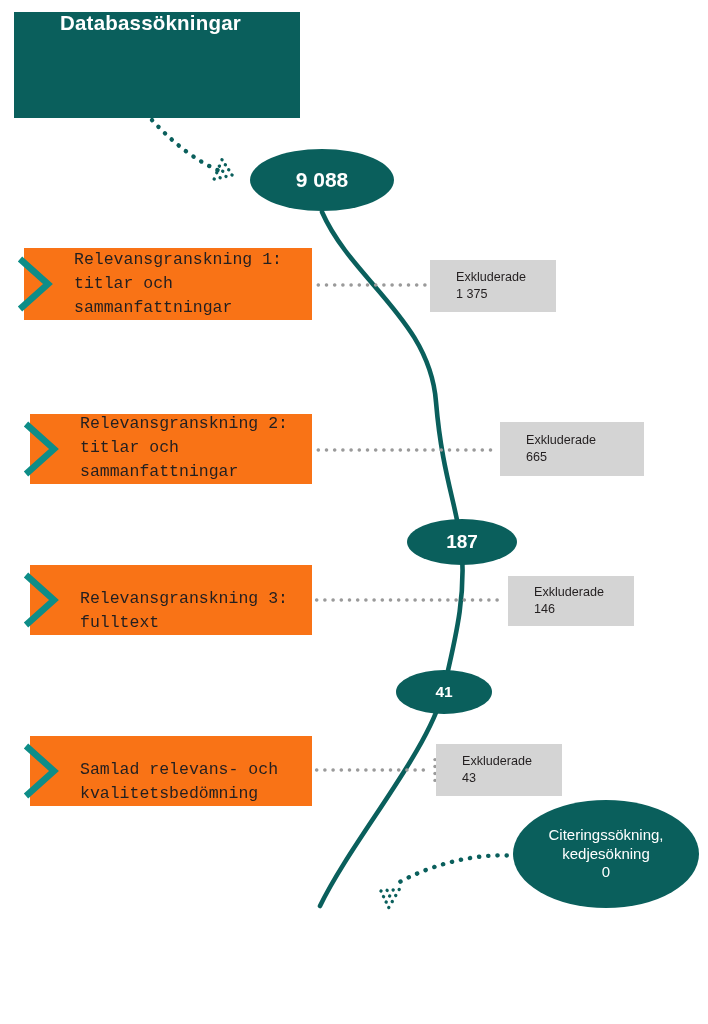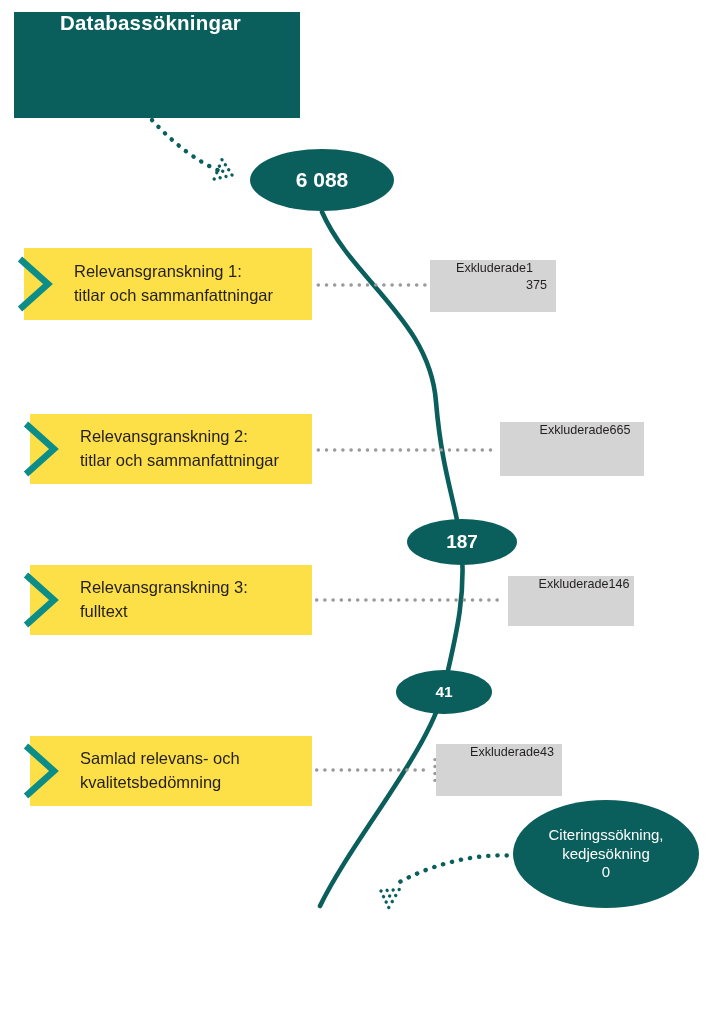--- a/index.html
+++ b/index.html
@@ -42,24 +42,25 @@
     color: #ffffff;
     font-size: 20.5px;
     font-weight: bold;
     letter-spacing: 0.2px;
     line-height: 1.1;
   }
 
   
   .stage-box {
     position: absolute;
-    background: #fde047;
+    background: #f97316;
     box-sizing: border-box;
     display: flex;
-    align-items: center;
+    align-items: flex-end;
+    font-family: Liberation Mono, monospace;
   }
   .stage-box .chev {
     position: absolute;
     left: -8px;
     top: 50%;
     transform: translateY(-50%);
     width: 42px;
     height: 58px;
     pointer-events: none;
   }
@@ -70,21 +71,21 @@
     line-height: 1.45;
     white-space: pre-line;
   }
 
   
   .excl-box {
     position: absolute;
     background: #d4d4d4;
     box-sizing: border-box;
     display: flex;
-    flex-direction: row;
+    flex-direction: column;
     justify-content: center;
     padding-left: 26px;
   }
   .excl-box .excl-label,
   .excl-box .excl-value {
     color: #231f20;
     font-size: 12.6px;
     line-height: 1.32;
   }
 
@@ -220,21 +221,21 @@
     <span class="excl-label">Exkluderade</span>
     <span class="excl-value">146</span>
   </div>
 
   <div class="excl-box" style="left:436px; top:744px; width:126px; height:52px;">
     <span class="excl-label">Exkluderade</span>
     <span class="excl-value">43</span>
   </div>
 
   <div class="node-ellipse big" style="left:250px; top:149px; width:144px; height:62px;">
-    <span class="node-text">6 088</span>
+    <span class="node-text">9 088</span>
   </div>
 
 
   <div class="node-ellipse count" style="left:407px; top:519px; width:110px; height:46px;">
     <span class="node-text">187</span>
   </div>
 
   <div class="node-ellipse count-sm" style="left:396px; top:670px; width:96px; height:44px;">
     <span class="node-text">41</span>
   </div>

